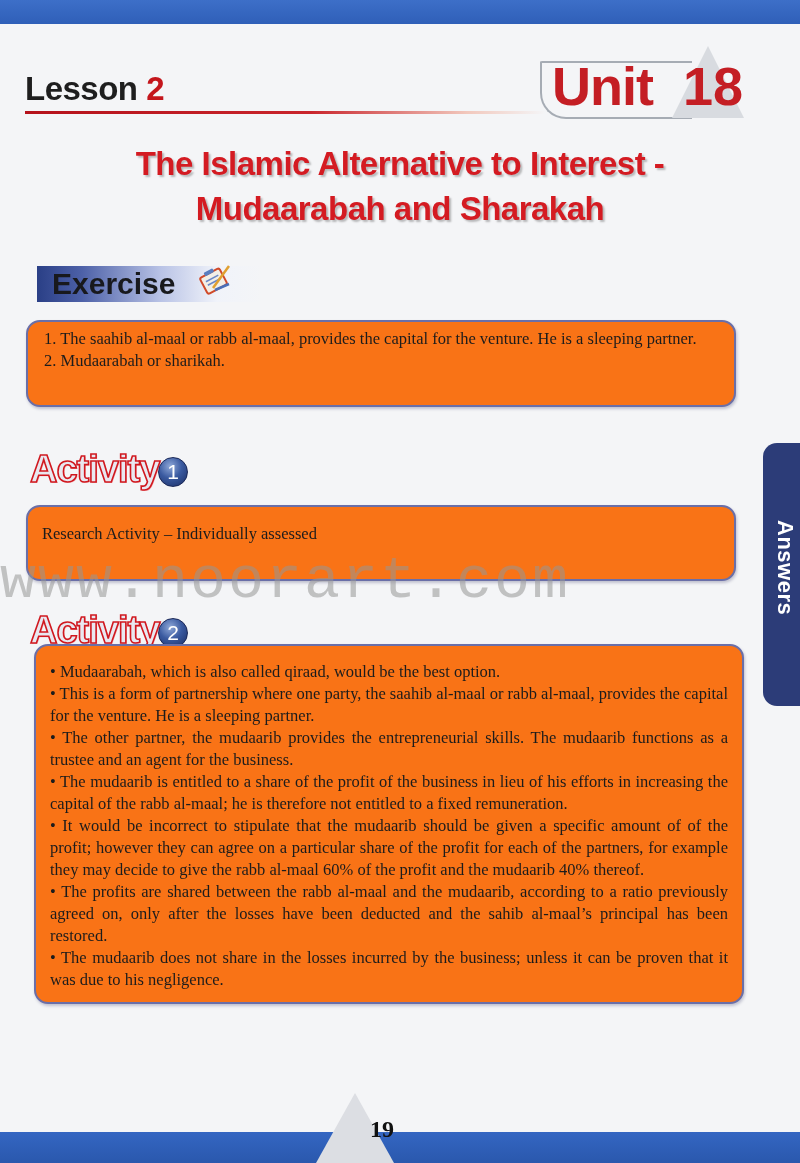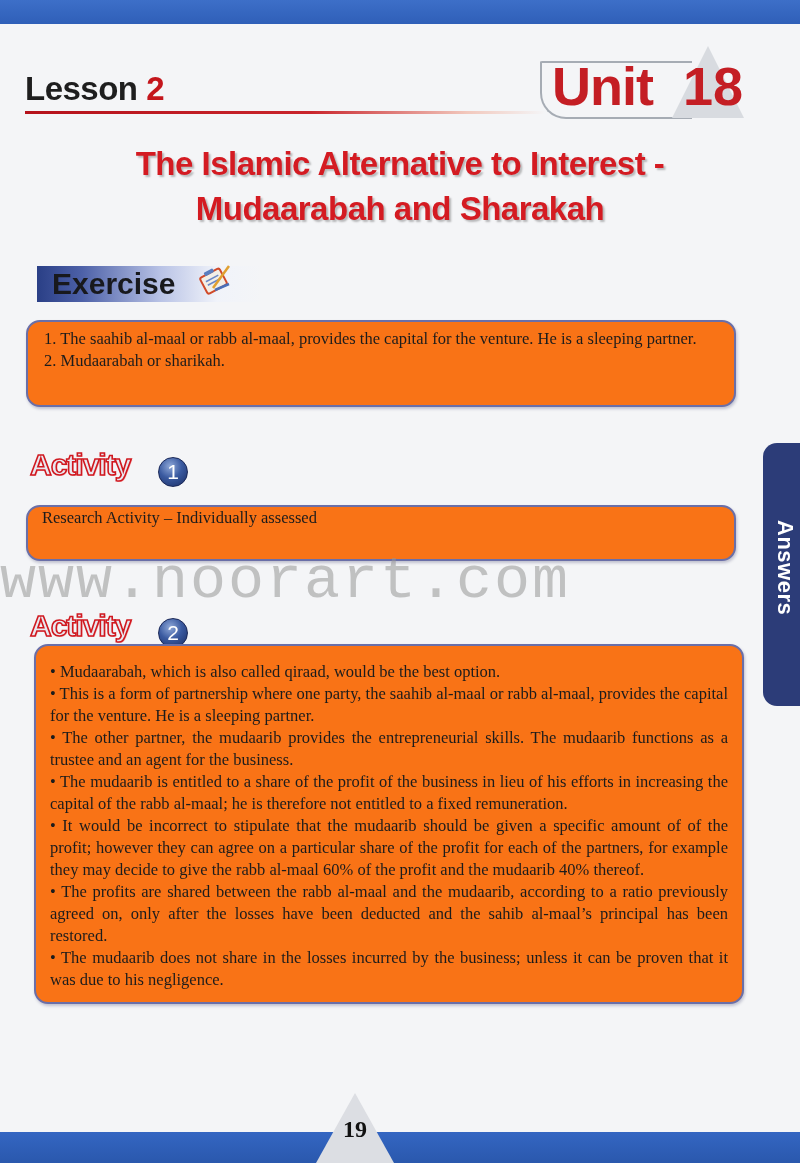--- a/index.html
+++ b/index.html
@@ -65,28 +65,28 @@
   .exercise-icon {
     position: absolute; left: 195px; top: 262px; width: 38px; height: 34px;
   }
   .box {
     position: absolute; left: 26px; width: 710px; box-sizing: border-box;
     background: #f97316; border: 2px solid #6a6fa8; border-radius: 14px;
     box-shadow: 1px 2px 3px rgba(40,40,90,0.25);
     font-size: 16.5px; color: #1c1c1c; line-height: 22px;
   }
   .box1 { top: 320px; height: 87px; padding: 6px 16px; }
-  .box2 { top: 505px; height: 56px; padding: 0 14px; }
+  .box2 { top: 505px; height: 76px; padding: 16px 14px; }
   .box3 { top: 644px; height: 360px; padding: 15px 14px 0 14px; text-align: justify; margin-left: 8px; }
   .box3 p { margin: 0; }
   .box1 p { margin: 0; }
   .activity {
     position: absolute; left: 30px;
     font-family: "Liberation Sans", sans-serif; font-weight: bold;
-    font-size: 30px; color: #e8e8f0; letter-spacing: -1px;
+    font-size: 38px; color: #e8e8f0; letter-spacing: -1px;
     -webkit-text-stroke: 1.6px #d0181f;
     text-shadow: 1px 1px 0 #f5b7ba;
   }
   .act1 { top: 448px; }
   .act2 { top: 609px; }
   .circle-num {
     position: absolute; width: 28px; height: 28px; border-radius: 50%;
     background: radial-gradient(circle at 40% 30%, #8fa8d8 0%, #3a5aa0 45%, #1a2d63 100%);
     border: 1px solid #1a2858; color: #ffffff; text-align: center;
     font-family: "Liberation Sans", sans-serif; font-size: 21px; line-height: 28px;
@@ -107,21 +107,21 @@
     writing-mode: vertical-rl;
     font-family: "Liberation Sans", sans-serif; font-weight: bold; font-size: 22px;
     color: #ffffff; letter-spacing: 0.5px;
   }
   .page-tri {
     position: absolute; left: 316px; top: 1093px; width: 0; height: 0;
     border-left: 39px solid transparent; border-right: 39px solid transparent;
     border-bottom: 70px solid #dcdee3;
   }
   .page-num {
-    position: absolute; left: 316px; top: 1116px; width: 78px; text-align: center;
+    position: absolute; left: 316px; top: 1116px; width: 78px; text-align: right;
     font-family: "Liberation Serif", serif; font-weight: bold; font-size: 24px; color: #111;
   }
 </style>
 </head>
 <body>
 
 <div class="top-bar"></div>
 
 <div class="lesson"><span>Lesson</span> <span class="num">2</span></div>
 <div class="lesson-rule"></div>

